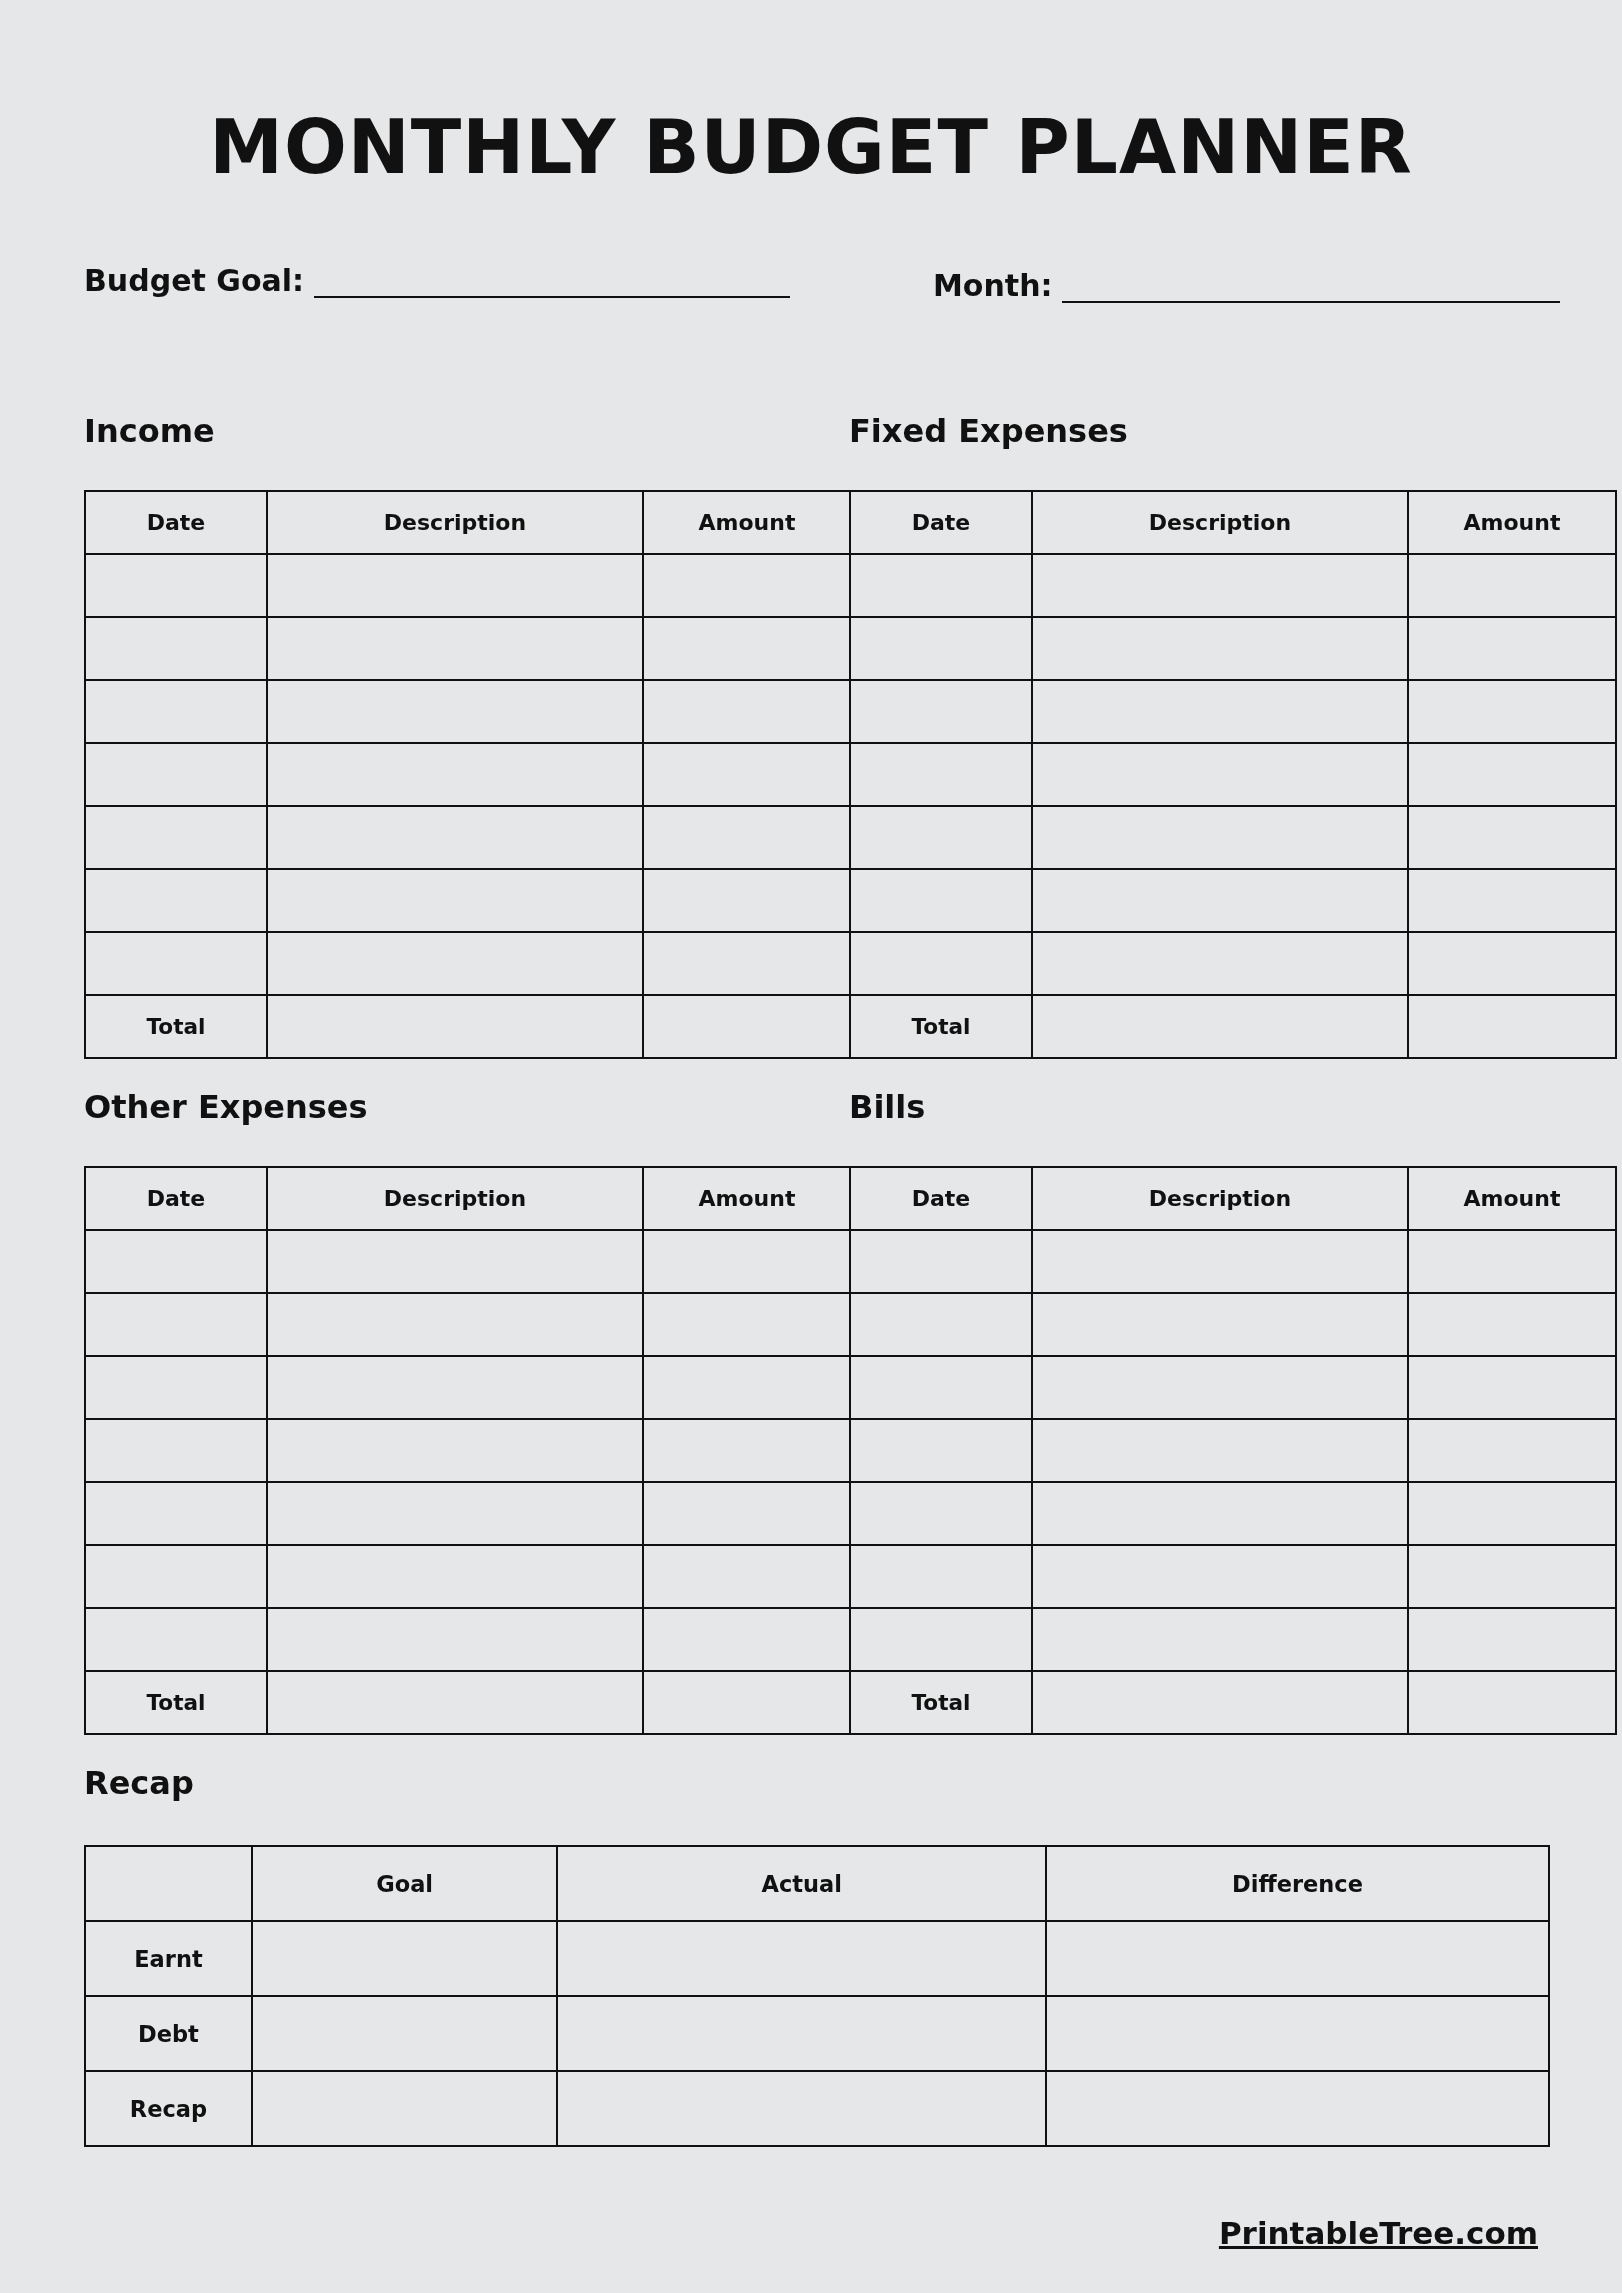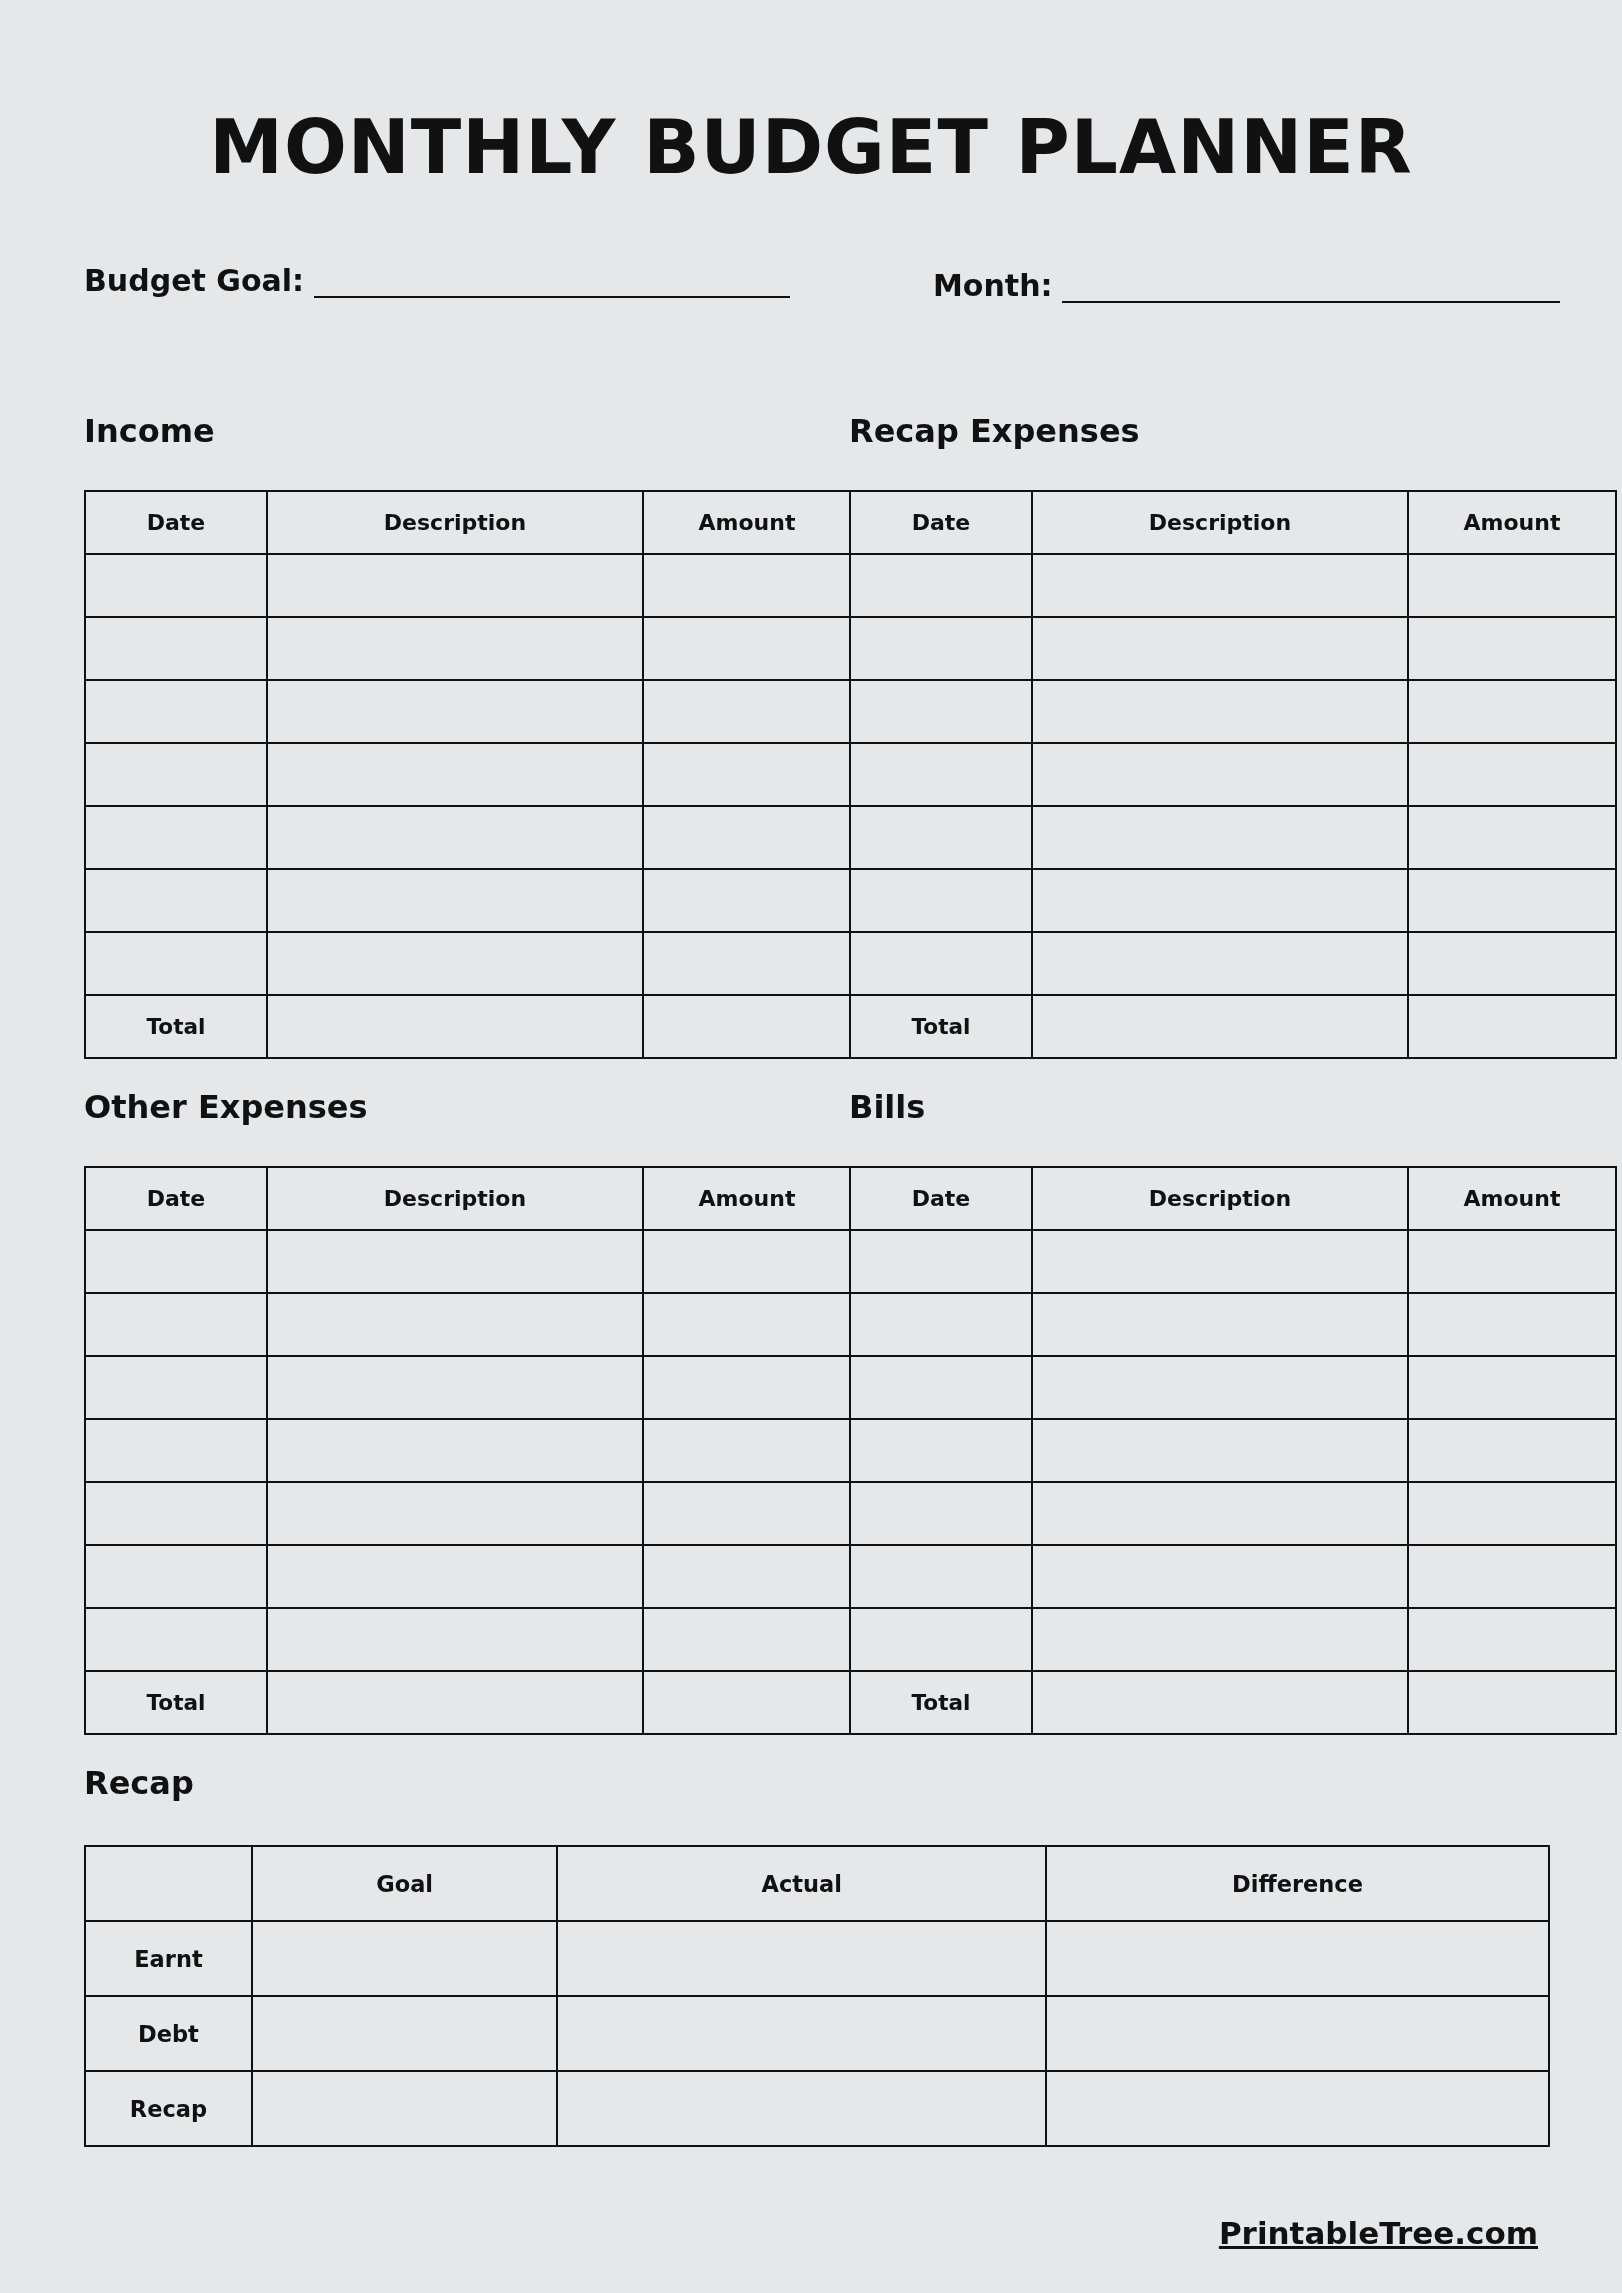--- a/index.html
+++ b/index.html
@@ -186,21 +186,21 @@
           <td class="empty"></td>
         </tr>
     <tr>
       <td>Total</td>
       <td class="empty"></td>
       <td class="empty"></td>
     </tr>
   </tbody>
     </table>
 
-  <div class="sec-head" style="left:849px; top:412px;">Recap Expenses</div>
+  <div class="sec-head" style="left:849px; top:412px;">Fixed Expenses</div>
   <table class="grid t-right" style="top:490px;">
     <tbody>
         <tr>
       <th class="col-date">Date</th>
       <th class="col-desc">Description</th>
       <th class="col-amt">Amount</th>
     </tr>
     <tr>
           <td class="empty"></td>
           <td class="empty"></td>

